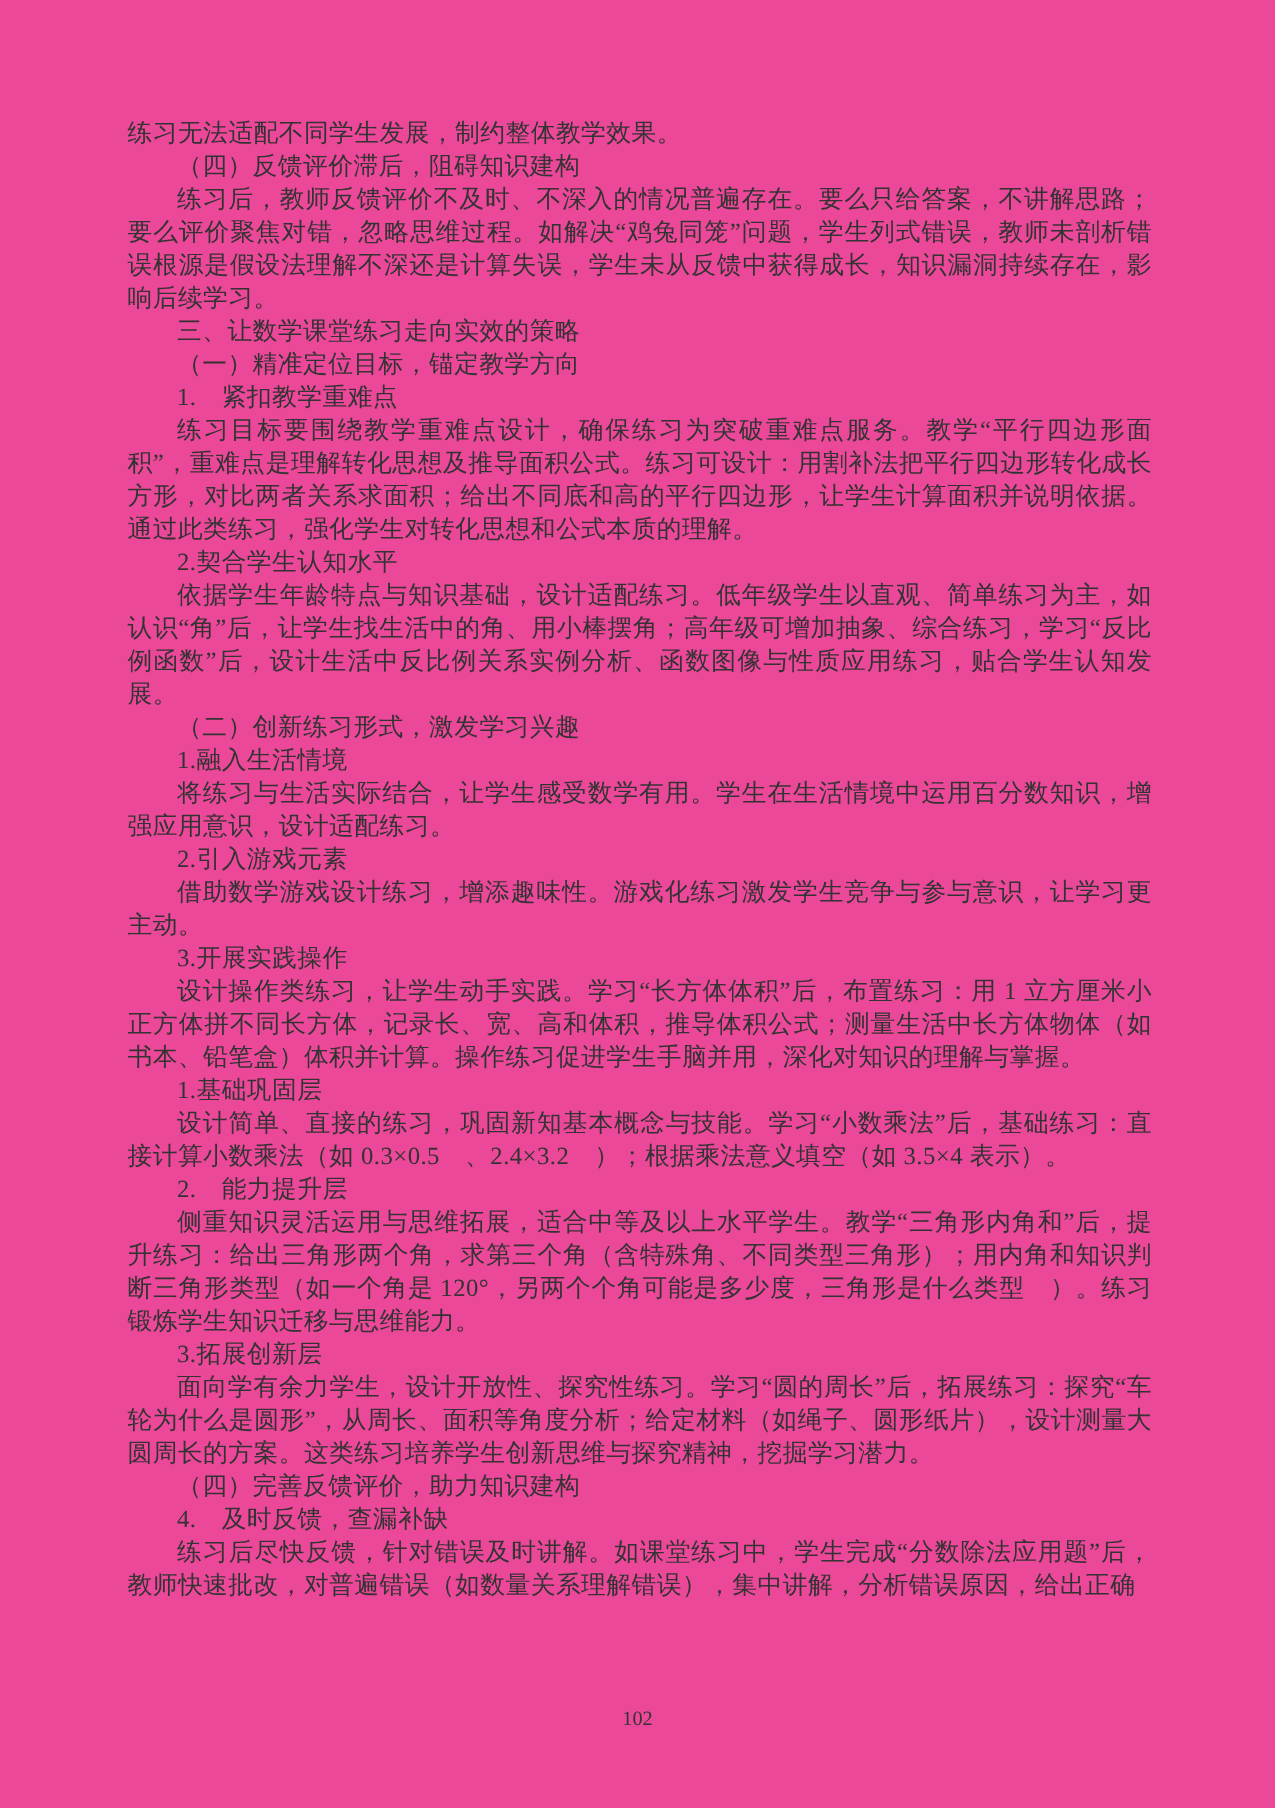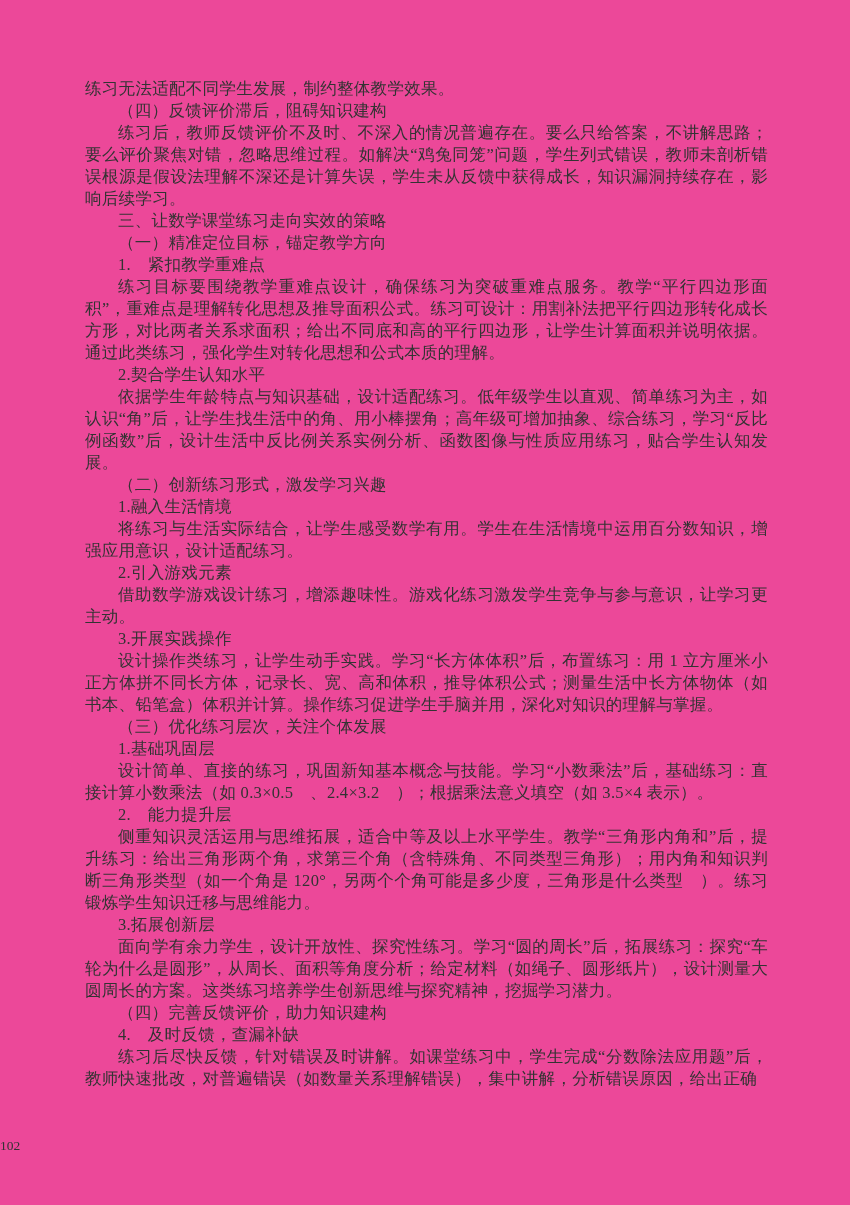--- a/index.html
+++ b/index.html
@@ -33,20 +33,21 @@
     text-indent: 2em;
   }
   p.para.no-indent {
     text-indent: 0;
   }
   .footer {
     position: absolute;
     top: 1138px;
     left: 0;
     width: 100%;
+    text-align: center;
     font-size: 13.5px;
     color: #333333;
   }
 </style>
 </head>
 <body>
 
 <div class="page">
   <div class="content" id="content">
       <p class="para no-indent">练习无法适配不同学生发展，制约整体教学效果。</p>
@@ -58,21 +59,20 @@
       <p class="para">练习目标要围绕教学重难点设计，确保练习为突破重难点服务。教学“平行四边形面积”，重难点是理解转化思想及推导面积公式。练习可设计：用割补法把平行四边形转化成长方形，对比两者关系求面积；给出不同底和高的平行四边形，让学生计算面积并说明依据。通过此类练习，强化学生对转化思想和公式本质的理解。</p>
       <p class="para">2.契合学生认知水平</p>
       <p class="para">依据学生年龄特点与知识基础，设计适配练习。低年级学生以直观、简单练习为主，如认识“角”后，让学生找生活中的角、用小棒摆角；高年级可增加抽象、综合练习，学习“反比例函数”后，设计生活中反比例关系实例分析、函数图像与性质应用练习，贴合学生认知发展。</p>
       <p class="para">（二）创新练习形式，激发学习兴趣</p>
       <p class="para">1.融入生活情境</p>
       <p class="para">将练习与生活实际结合，让学生感受数学有用。学生在生活情境中运用百分数知识，增强应用意识，设计适配练习。</p>
       <p class="para">2.引入游戏元素</p>
       <p class="para">借助数学游戏设计练习，增添趣味性。游戏化练习激发学生竞争与参与意识，让学习更主动。</p>
       <p class="para">3.开展实践操作</p>
       <p class="para">设计操作类练习，让学生动手实践。学习“长方体体积”后，布置练习：用 1 立方厘米小正方体拼不同长方体，记录长、宽、高和体积，推导体积公式；测量生活中长方体物体（如书本、铅笔盒）体积并计算。操作练习促进学生手脑并用，深化对知识的理解与掌握。</p>
-      <p class="para">（三）优化练习层次，关注个体发展</p>
       <p class="para">1.基础巩固层</p>
       <p class="para">设计简单、直接的练习，巩固新知基本概念与技能。学习“小数乘法”后，基础练习：直接计算小数乘法（如 0.3×0.5　、2.4×3.2　）；根据乘法意义填空（如 3.5×4 表示）。</p>
       <p class="para">2.　能力提升层</p>
       <p class="para">侧重知识灵活运用与思维拓展，适合中等及以上水平学生。教学“三角形内角和”后，提升练习：给出三角形两个角，求第三个角（含特殊角、不同类型三角形）；用内角和知识判断三角形类型（如一个角是 120°，另两个个角可能是多少度，三角形是什么类型　）。练习锻炼学生知识迁移与思维能力。</p>
       <p class="para">3.拓展创新层</p>
       <p class="para">面向学有余力学生，设计开放性、探究性练习。学习“圆的周长”后，拓展练习：探究“车轮为什么是圆形”，从周长、面积等角度分析；给定材料（如绳子、圆形纸片），设计测量大圆周长的方案。这类练习培养学生创新思维与探究精神，挖掘学习潜力。</p>
       <p class="para">（四）完善反馈评价，助力知识建构</p>
       <p class="para">4.　及时反馈，查漏补缺</p>
       <p class="para">练习后尽快反馈，针对错误及时讲解。如课堂练习中，学生完成“分数除法应用题”后，教师快速批改，对普遍错误（如数量关系理解错误），集中讲解，分析错误原因，给出正确</p>
     </div>

